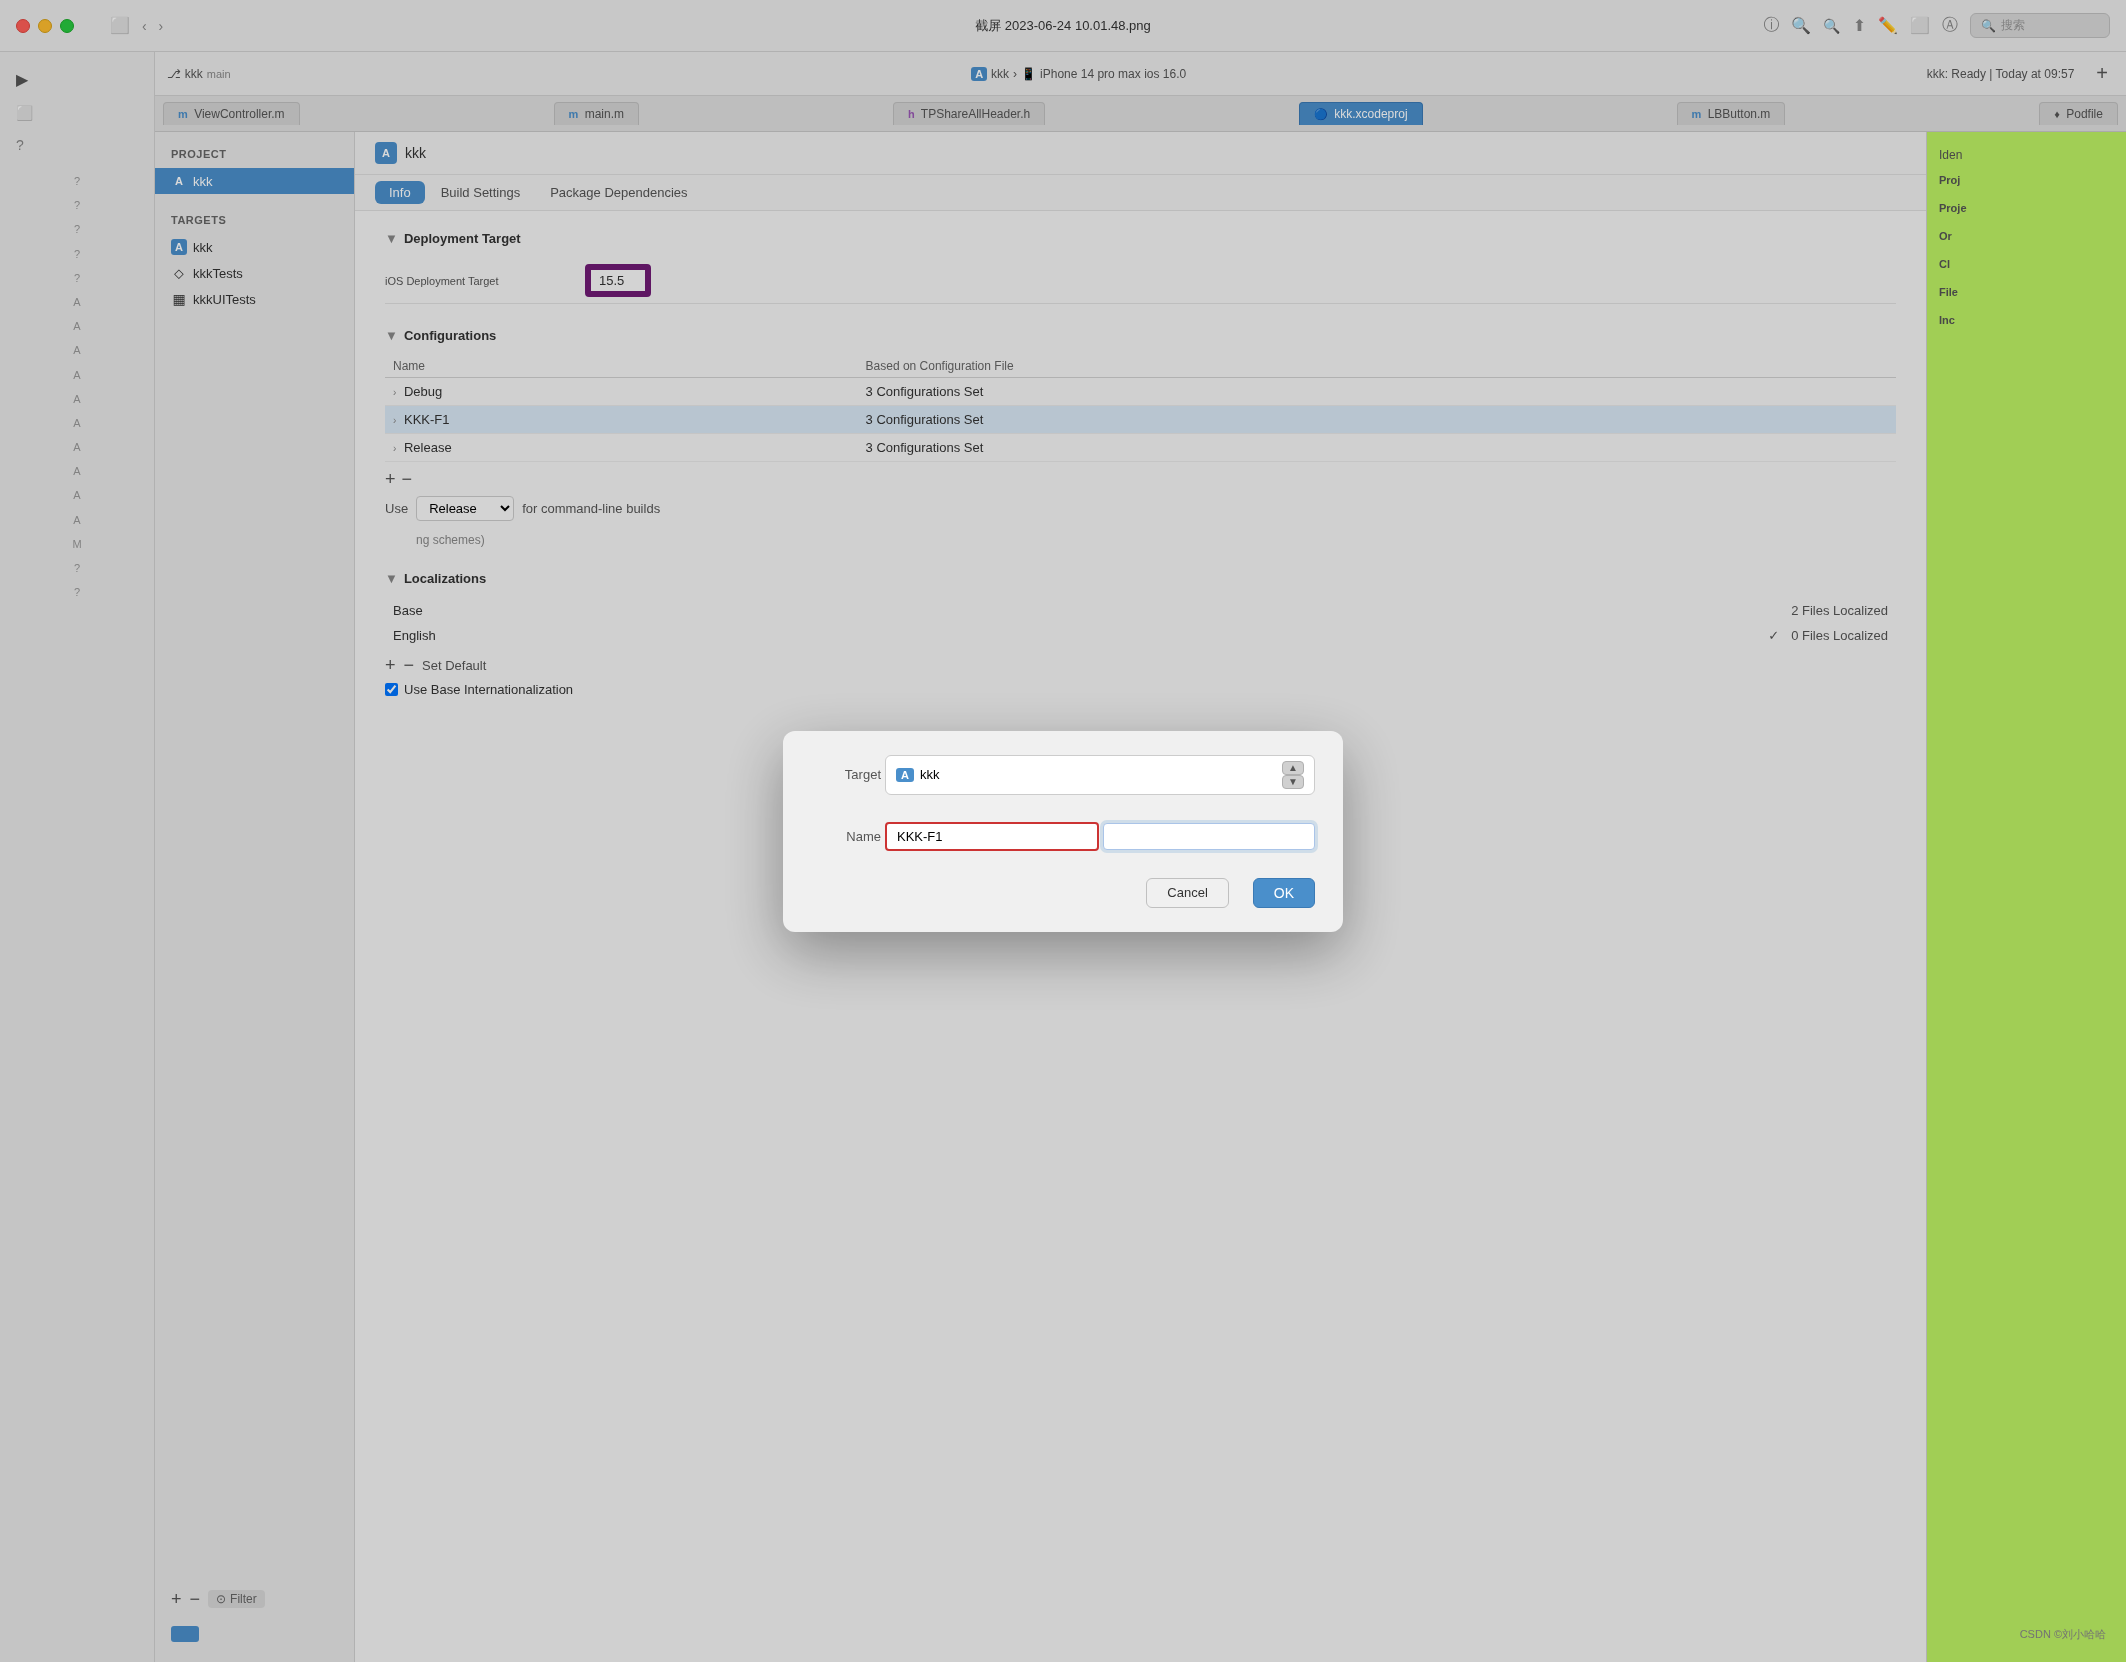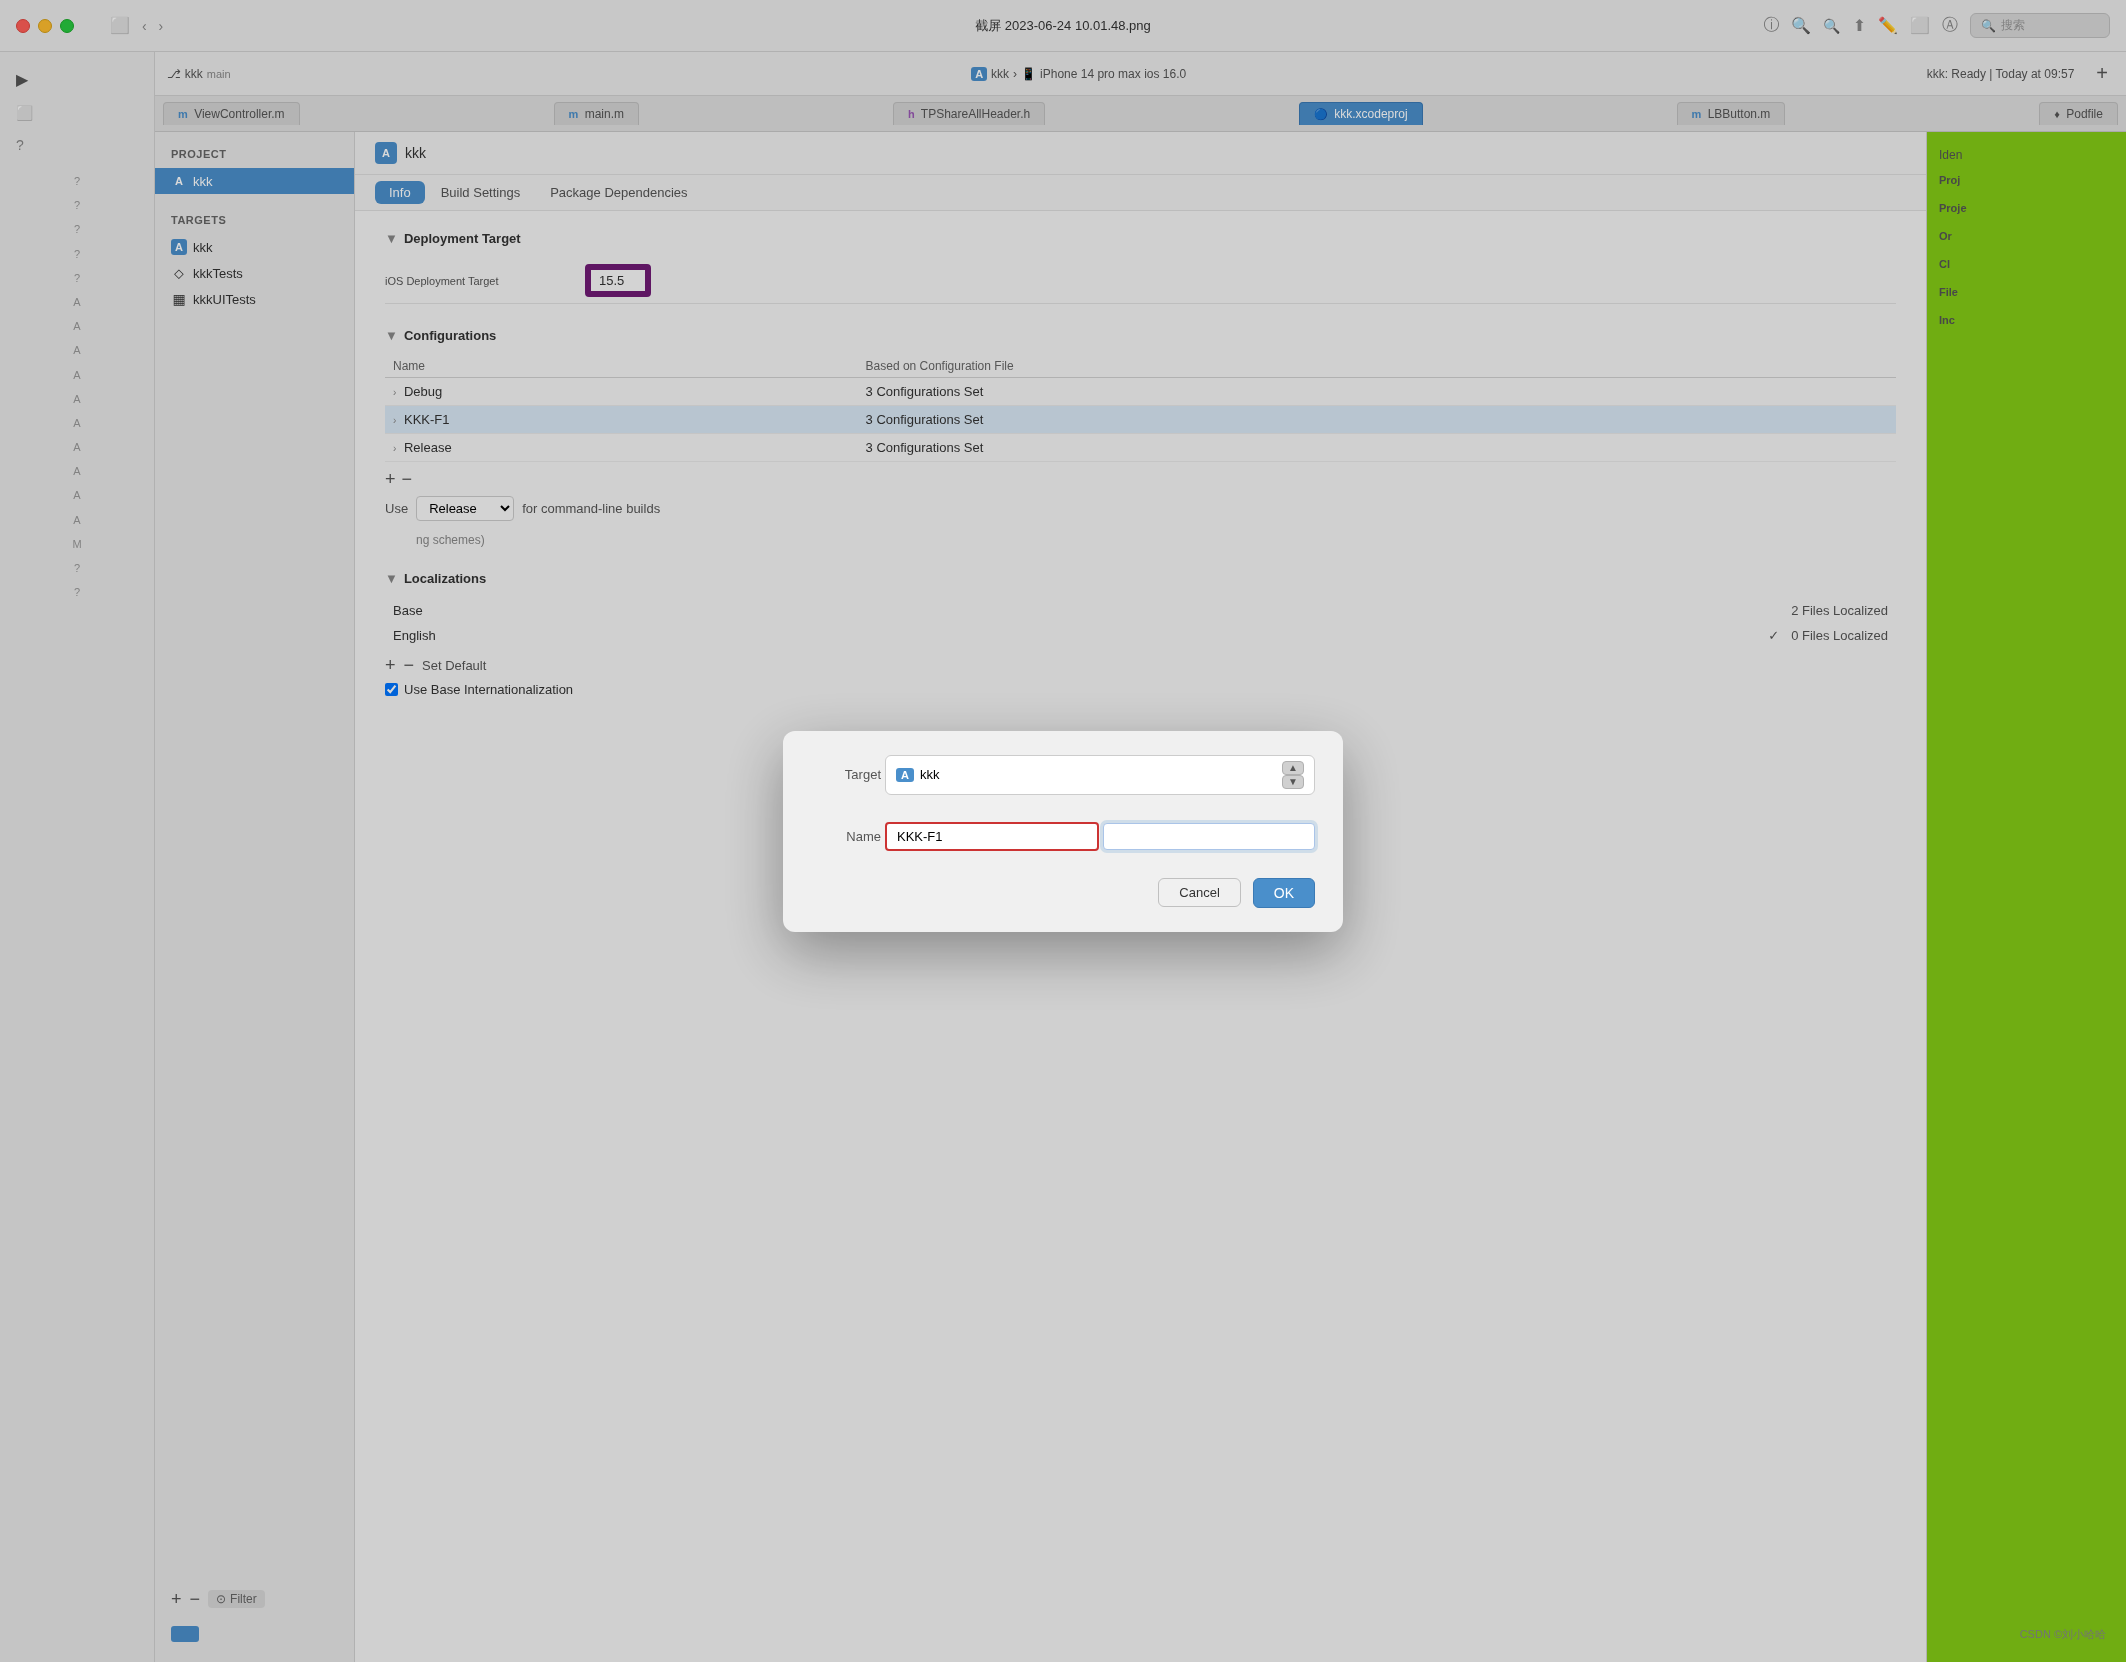--- a/index.html
+++ b/index.html
@@ -357,21 +357,21 @@
       background: #f8f8f8;
       border: 1px solid #ccc;
       border-radius: 4px;
       padding: 3px 20px 3px 8px;
       font-size: 13px;
     }
 
     
     .right-sidebar {
       width: 200px;
-      background: #84cc16;
+      background: #bef264;
       border-left: 1px solid #d0d0d0;
       padding: 16px 12px;
       font-size: 12px;
       color: #666;
     }
     .right-sidebar-section {
       margin-bottom: 16px;
     }
     .right-sidebar-title {
       font-weight: 600;
@@ -480,23 +480,22 @@
       border-radius: 4px;
       padding: 5px 10px;
       font-size: 13px;
       background: white;
       outline: none;
       box-shadow: 0 0 0 3px rgba(74,143,203,0.2);
     }
     .modal-buttons {
       display: flex;
       justify-content: flex-end;
-      gap: 12px;
+      gap: 24px;
       margin-top: 16px;
-      align-items: center;
     }
     .btn-cancel {
       background: #f0f0f0;
       border: 1px solid #c0c0c0;
       border-radius: 6px;
       padding: 6px 20px;
       font-size: 13px;
       cursor: pointer;
       color: #333;
     }

